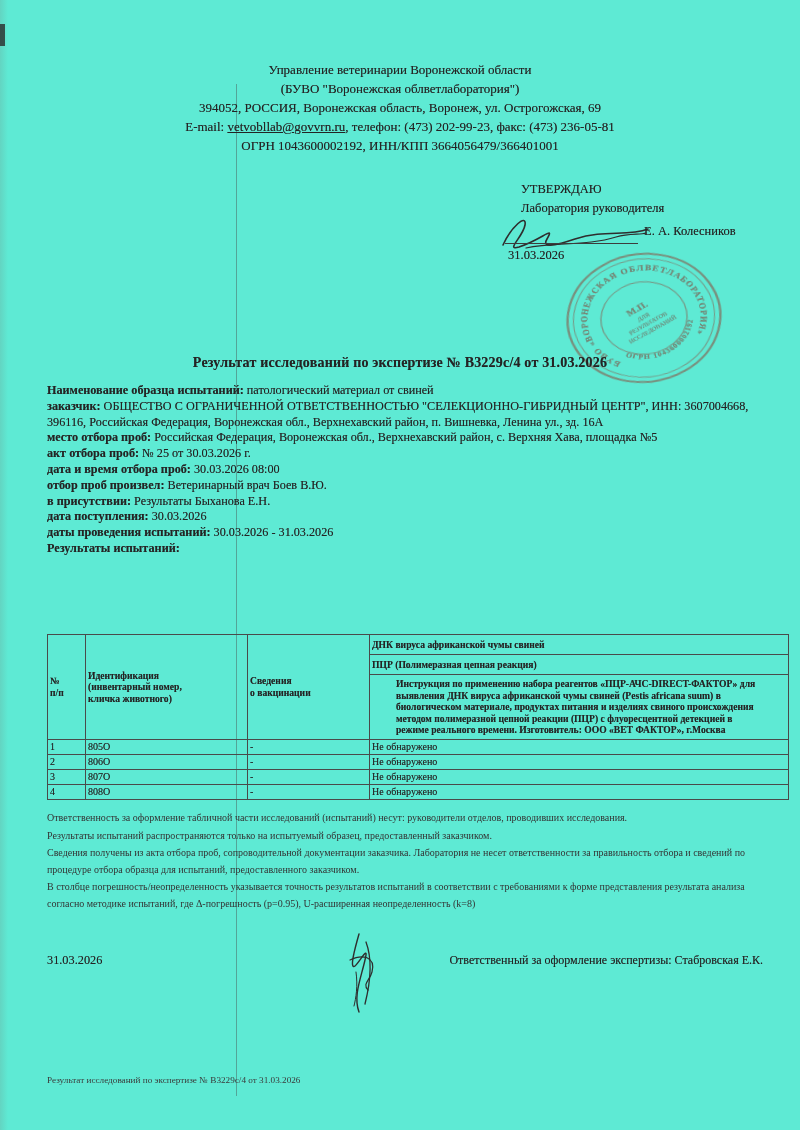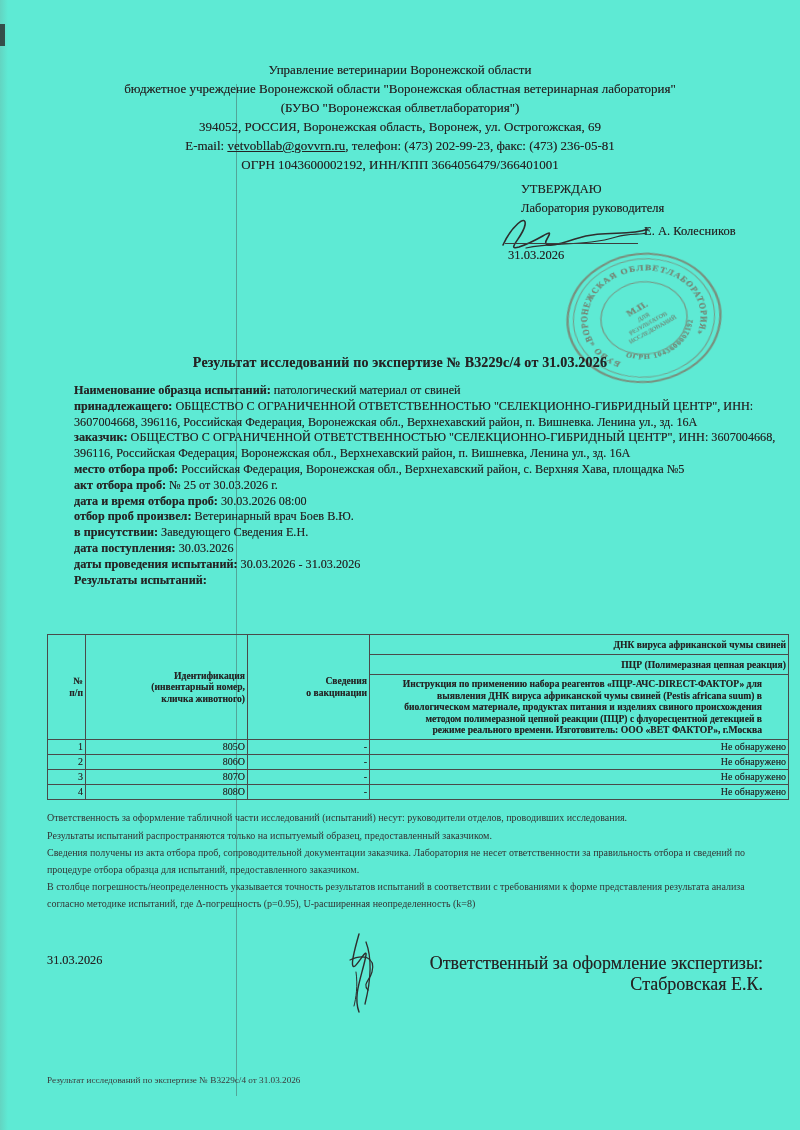--- a/index.html
+++ b/index.html
@@ -31,59 +31,58 @@
   .sig-top { position:absolute; left:496px; top:206px; }
   .sig-bottom { position:absolute; left:332px; top:928px; }
 
   .seal { position:absolute; left:546px; top:236px; width:196px; height:164px;
     opacity:.82; filter:blur(.3px); transform:rotate(-6deg); }
 
   .doc-title { position:absolute; top:355px; left:0; width:100%; text-align:center;
     font-size:14px; font-weight:bold; letter-spacing:.2px; }
 
   .details { position:absolute; top:383px; left:47px; width:714px;
-    font-size:12.2px; line-height:15.8px;margin-left:27px; }
+    font-size:12.2px; line-height:15.8px; }
   .details p { margin:0; }
 
   
   table.results { position:absolute; top:634px; left:47px; width:741px;
     border-collapse:collapse; table-layout:fixed; }
   table.results th, table.results td { border:1px solid #4a4a4a; padding:0 2px;
-    text-align:right; vertical-align:middle; font-weight:bold;font-family:Liberation Serif, serif; }
+    text-align:left; vertical-align:middle; font-weight:bold;font-family:Liberation Serif, serif; }
   table.results th { font-size:9.6px; line-height:11.5px; }
   .th-instruction { font-size:8.4px; line-height:11px; padding:3px 26px !important; height:64px; }
   .th-group { height:20px; }
   .th-method { height:20px; }
   table.results td { font-size:10px; font-weight:normal; height:15px; }
 
   .notes { position:absolute; top:810px; left:47px; width:716px;
     font-size:10px; line-height:16.5px; color:#333; text-shadow:none; }
   .notes p { margin:0 0 1px 0; }
 
   .signoff-date { position:absolute; left:47px; top:953px; font-size:12.3px; }
   .signoff-resp { position:absolute; left:380px; top:953px; width:383px;
-    text-align:right; font-size:18px; }
+    text-align:right; font-size:12px; }
 
   .footer { position:absolute; left:47px; top:1073px; font-size:9.2px;
     line-height:15px; color:#3a3a3a; text-shadow:none; }
 
   svg .ink { stroke:#2e2e2e; fill:none; stroke-linecap:round; stroke-linejoin:round; }
 </style>
 </head>
 <body>
 
 <div class="page">
 
   <div class="edge-shade"></div>
   <div class="edge-mark"></div>
   <div class="fold-line"></div>
 
   <div class="letterhead">
     <div>Управление ветеринарии Воронежской области</div>
-    <div>бюджетное учреждение Воронежской области "Воронежская областная ветеринарная лаборатория"</div>
     <div>(БУВО "Воронежская облветлаборатория")</div>
     <div>394052, РОССИЯ, Воронежская область, Воронеж, ул. Острогожская, 69</div>
     <div><span>E-mail: </span><span class="email-addr">vetvobllab@govvrn.ru</span><span>,  телефон: (473) 202-99-23, факс: (473) 236-05-81</span></div>
     <div>ОГРН 1043600002192, ИНН/КПП 3664056479/366401001</div>
   </div>
 
   <div class="approval">
     <div>УТВЕРЖДАЮ</div>
     <div>Лаборатория руководителя</div>
   </div>
@@ -116,27 +115,26 @@
         <text x="100" y="110" font-size="6.8">РЕЗУЛЬТАТОВ</text>
         <text x="100" y="119" font-size="6.8">ИССЛЕДОВАНИЙ</text>
       </g>
     </g>
   </svg>
 
   <div class="doc-title">Результат исследований по экспертизе № В3229с/4 от 31.03.2026</div>
 
   <div class="details">
     <p><b>Наименование образца испытаний:</b><span> патологический материал от свиней</span></p>
-    <p><b>принадлежащего:</b><span> ОБЩЕСТВО С ОГРАНИЧЕННОЙ ОТВЕТСТВЕННОСТЬЮ "СЕЛЕКЦИОННО-ГИБРИДНЫЙ ЦЕНТР", ИНН: 3607004668, 396116, Российская Федерация, Воронежская обл., Верхнехавский район, п. Вишневка. Ленина ул., зд. 16А</span></p>
     <p><b>заказчик:</b><span> ОБЩЕСТВО С ОГРАНИЧЕННОЙ ОТВЕТСТВЕННОСТЬЮ "СЕЛЕКЦИОННО-ГИБРИДНЫЙ ЦЕНТР", ИНН: 3607004668, 396116, Российская Федерация, Воронежская обл., Верхнехавский район, п. Вишневка, Ленина ул., зд. 16А</span></p>
     <p><b>место отбора проб:</b><span> Российская Федерация, Воронежская обл., Верхнехавский район, с. Верхняя Хава, площадка №5</span></p>
     <p><b>акт отбора проб:</b><span> № 25 от 30.03.2026 г.</span></p>
     <p><b>дата и время отбора проб:</b><span> 30.03.2026 08:00</span></p>
     <p><b>отбор проб произвел:</b><span> Ветеринарный врач Боев В.Ю.</span></p>
-    <p><b>в присутствии:</b><span> Заведующего Сведения Е.Н.</span></p>
+    <p><b>в присутствии:</b><span> Результаты Быханова Е.Н.</span></p>
     <p><b>дата поступления:</b><span> 30.03.2026</span></p>
     <p><b>даты проведения испытаний:</b><span> 30.03.2026 - 31.03.2026</span></p>
     <p><b>Результаты испытаний:</b></p>
   </div>
 
   <table class="results">
     <colgroup>
         <col style="width:38px">
         <col style="width:162px">
         <col style="width:122px">

